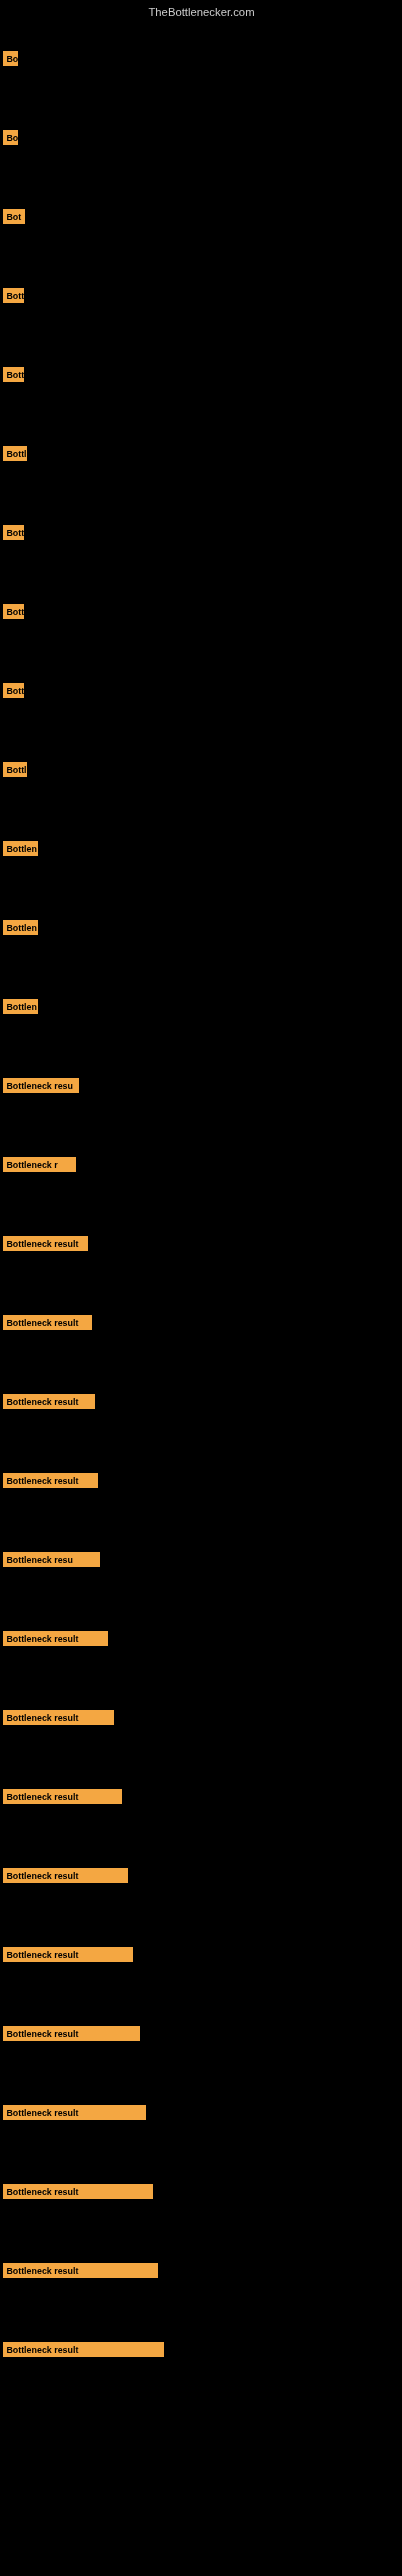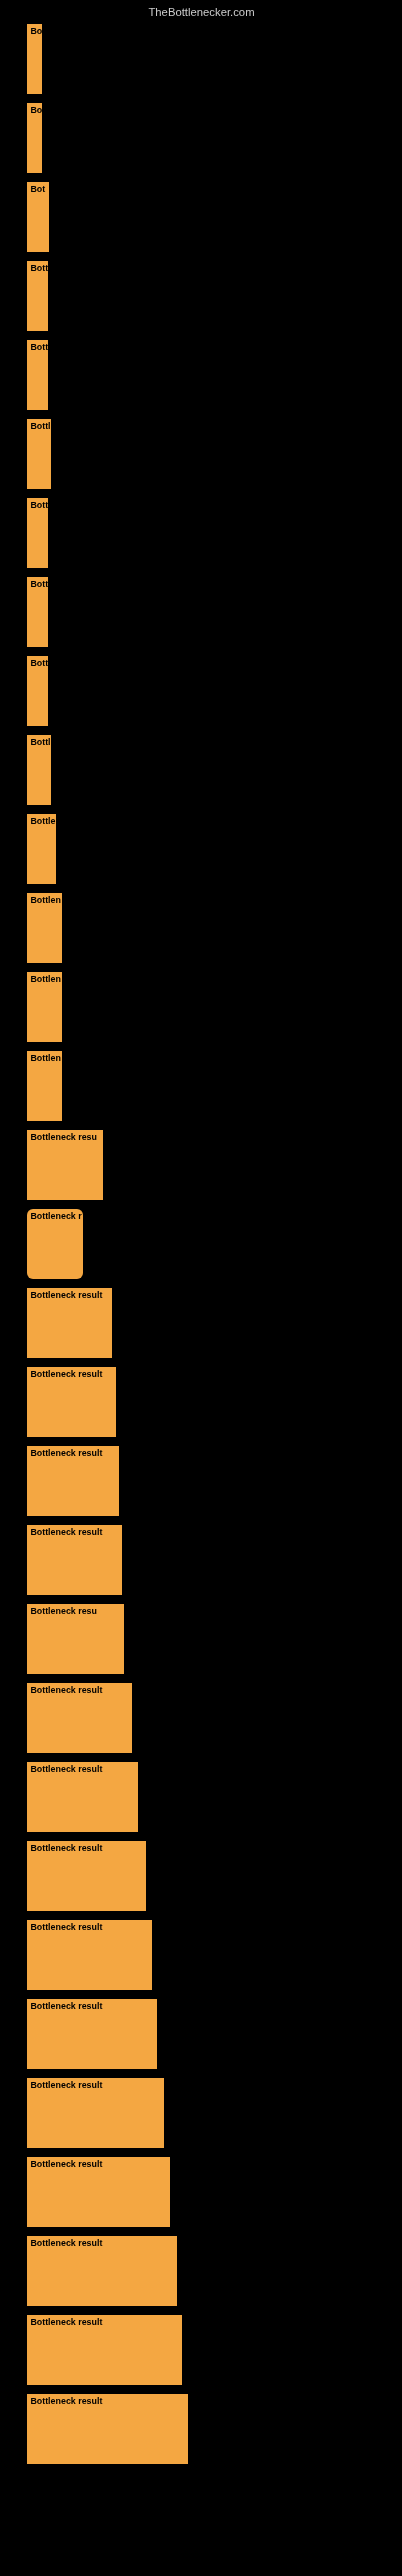--- a/index.html
+++ b/index.html
@@ -28,23 +28,23 @@
       position: absolute;
       top: 19.3px;
       left: 0;
       right: 0;
       display: flex;
       flex-direction: column;
       gap: 0px;
     }
     .item-row {
       display: flex;
+      align-items: center;
       padding: 4.8px 3.2px;
       height: 79px;
-      margin-left: 24px;
     }
     .label-box {
       background-color: #f4a742;
       color: #000;
       font-size: 8.9px;
       font-weight: bold;
       padding: 2.4px 3.2px;
       white-space: nowrap;
       overflow: hidden;
       display: inline-block;
@@ -80,36 +80,33 @@
     <div class="item-row">
       <span class="label-box" style="width: 21px;">Bott</span>
     </div>
     <div class="item-row">
       <span class="label-box" style="width: 21px;">Bott</span>
     </div>
     <div class="item-row">
       <span class="label-box" style="width: 24px;">Bottl</span>
     </div>
     <div class="item-row">
-      <span class="label-box" style="width: 29px;">Bottle</span>
-    </div>
-    <div class="item-row">
       <span class="label-box" style="width: 35px;">Bottlen</span>
     </div>
     <div class="item-row">
       <span class="label-box" style="width: 35px;">Bottlen</span>
     </div>
     <div class="item-row">
       <span class="label-box" style="width: 35px;">Bottlen</span>
     </div>
     <div class="item-row">
       <span class="label-box" style="width: 76px;">Bottleneck resu</span>
     </div>
     <div class="item-row">
-      <span class="label-box" style="width: 56px; border-radius: 6px;">Bottleneck r</span>
+      <span class="label-box" style="width: 73px;">Bottleneck r</span>
     </div>
     <div class="item-row">
       <span class="label-box" style="width: 85px;">Bottleneck result</span>
     </div>
     <div class="item-row">
       <span class="label-box" style="width: 89px;">Bottleneck result</span>
     </div>
     <div class="item-row">
       <span class="label-box" style="width: 92px;">Bottleneck result</span>
     </div>

